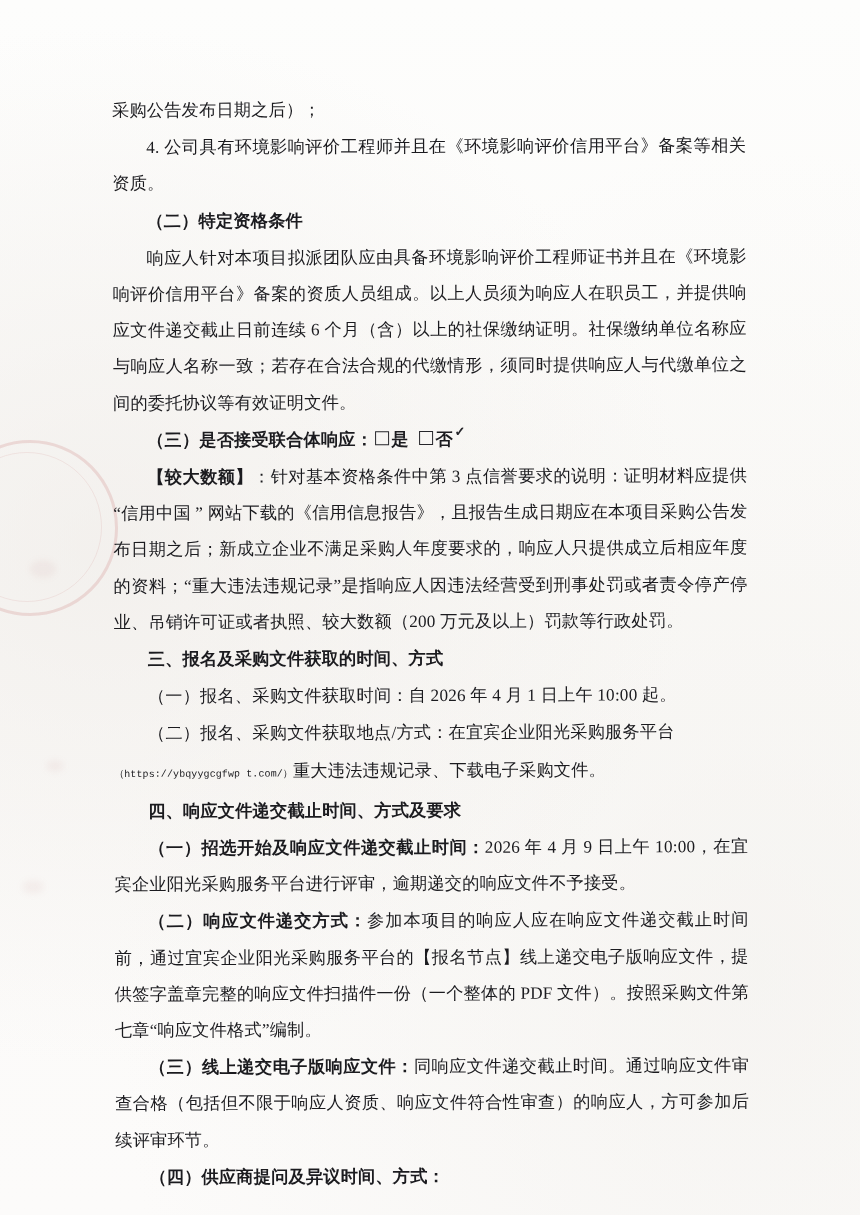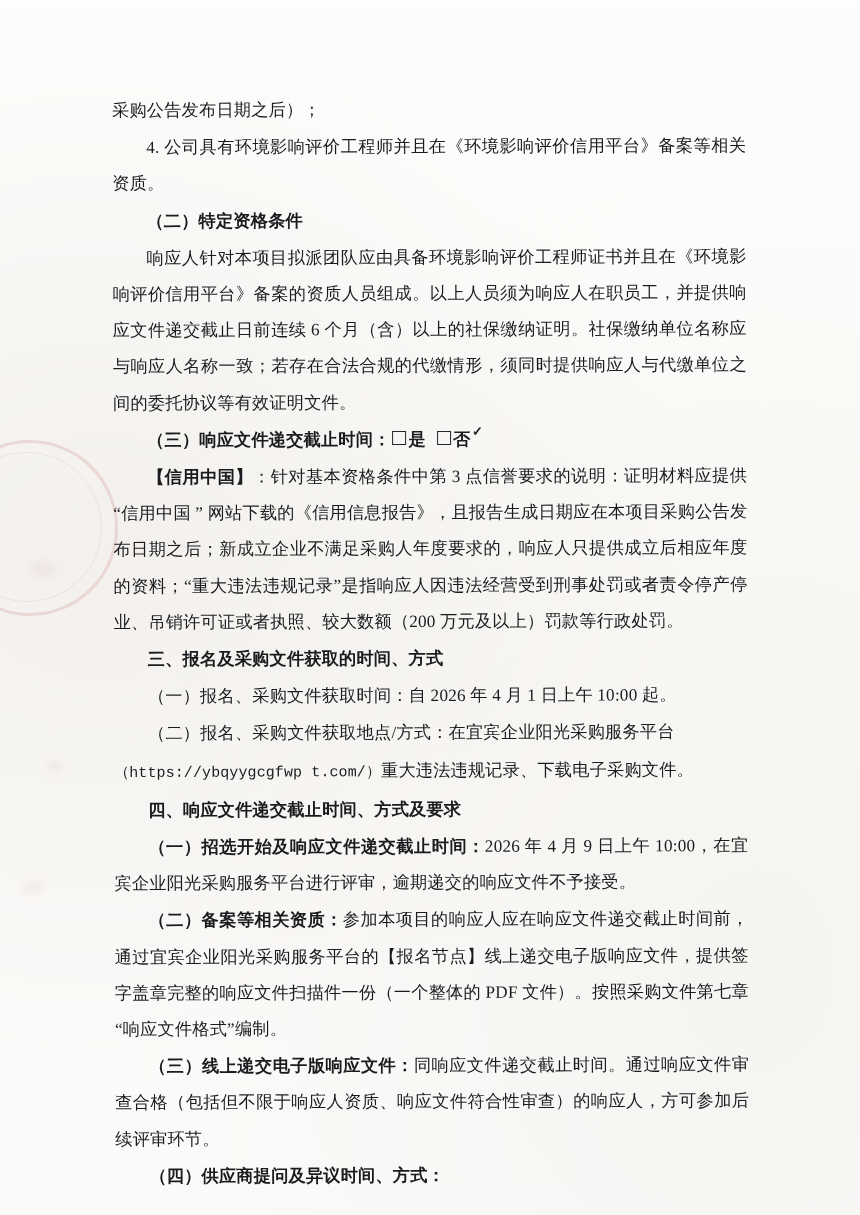--- a/index.html
+++ b/index.html
@@ -71,21 +71,21 @@
     text-align: justify;
     text-justify: inter-ideograph;
     letter-spacing: 0.2px;
   }
   p.indent { text-indent: 34px; }
   p.hang { text-indent: 0; }
   p.b { font-weight: bold; }
 
   .mono {
     font-family: "Liberation Mono", "DejaVu Sans Mono", monospace;
-    font-size: 15px;
+    font-size: 10px;
     letter-spacing: 0.1px;
   }
 
   .cbox {
     display: inline-block;
     width: 12px;
     height: 12px;
     border: 1.3px solid #25252a;
     position: relative;
     top: 0px;
@@ -123,45 +123,45 @@
 
     <p class="hang">采购公告发布日期之后）；</p>
 
     <p class="indent">4. 公司具有环境影响评价工程师并且在《环境影响评价信用平台》备案等相关资质。</p>
 
     <p class="indent b">（二）特定资格条件</p>
 
     <p class="indent">响应人针对本项目拟派团队应由具备环境影响评价工程师证书并且在《环境影响评价信用平台》备案的资质人员组成。以上人员须为响应人在职员工，并提供响应文件递交截止日前连续 6 个月（含）以上的社保缴纳证明。社保缴纳单位名称应与响应人名称一致；若存在合法合规的代缴情形，须同时提供响应人与代缴单位之间的委托协议等有效证明文件。</p>
 
     <p class="indent b">
-      <span>（三）响应文件递交截止时间：</span><span class="cbox"></span><span>是</span>&nbsp;&nbsp;<span class="cbox checked"></span><span>否</span>
+      <span>（三）是否接受联合体响应：</span><span class="cbox"></span><span>是</span>&nbsp;&nbsp;<span class="cbox checked"></span><span>否</span>
     </p>
 
     <p class="indent">
-      <b>【信用中国】</b><span>：针对基本资格条件中第 3 点信誉要求的说明：证明材料应提供“信用中国 ” 网站下载的《信用信息报告》，且报告生成日期应在本项目采购公告发布日期之后；新成立企业不满足采购人年度要求的，响应人只提供成立后相应年度的资料；“重大违法违规记录”是指响应人因违法经营受到刑事处罚或者责令停产停业、吊销许可证或者执照、较大数额（200 万元及以上）罚款等行政处罚。</span>
+      <b>【较大数额】</b><span>：针对基本资格条件中第 3 点信誉要求的说明：证明材料应提供“信用中国 ” 网站下载的《信用信息报告》，且报告生成日期应在本项目采购公告发布日期之后；新成立企业不满足采购人年度要求的，响应人只提供成立后相应年度的资料；“重大违法违规记录”是指响应人因违法经营受到刑事处罚或者责令停产停业、吊销许可证或者执照、较大数额（200 万元及以上）罚款等行政处罚。</span>
     </p>
 
     <p class="indent b">三、报名及采购文件获取的时间、方式</p>
 
     <p class="indent">（一）报名、采购文件获取时间：自 2026 年 4 月 1 日上午 10:00 起。</p>
 
     <p class="indent">（二）报名、采购文件获取地点/方式：在宜宾企业阳光采购服务平台</p>
 
     <p class="hang">
       <span class="mono">（https://ybqyygcgfwp t.com/）</span><span>重大违法违规记录、下载电子采购文件。</span>
     </p>
 
     <p class="indent b">四、响应文件递交截止时间、方式及要求</p>
 
     <p class="indent">
       <b>（一）招选开始及响应文件递交截止时间：</b><span>2026 年 4 月 9 日上午 10:00，在宜宾企业阳光采购服务平台进行评审，逾期递交的响应文件不予接受。</span>
     </p>
 
     <p class="indent">
-      <b>（二）备案等相关资质：</b><span>参加本项目的响应人应在响应文件递交截止时间前，通过宜宾企业阳光采购服务平台的【报名节点】线上递交电子版响应文件，提供签字盖章完整的响应文件扫描件一份（一个整体的 PDF 文件）。按照采购文件第七章“响应文件格式”编制。</span>
+      <b>（二）响应文件递交方式：</b><span>参加本项目的响应人应在响应文件递交截止时间前，通过宜宾企业阳光采购服务平台的【报名节点】线上递交电子版响应文件，提供签字盖章完整的响应文件扫描件一份（一个整体的 PDF 文件）。按照采购文件第七章“响应文件格式”编制。</span>
     </p>
 
     <p class="indent">
       <b>（三）线上递交电子版响应文件：</b><span>同响应文件递交截止时间。通过响应文件审查合格（包括但不限于响应人资质、响应文件符合性审查）的响应人，方可参加后续评审环节。</span>
     </p>
 
     <p class="indent b">（四）供应商提问及异议时间、方式：</p>
 
   </div>
 </div>

